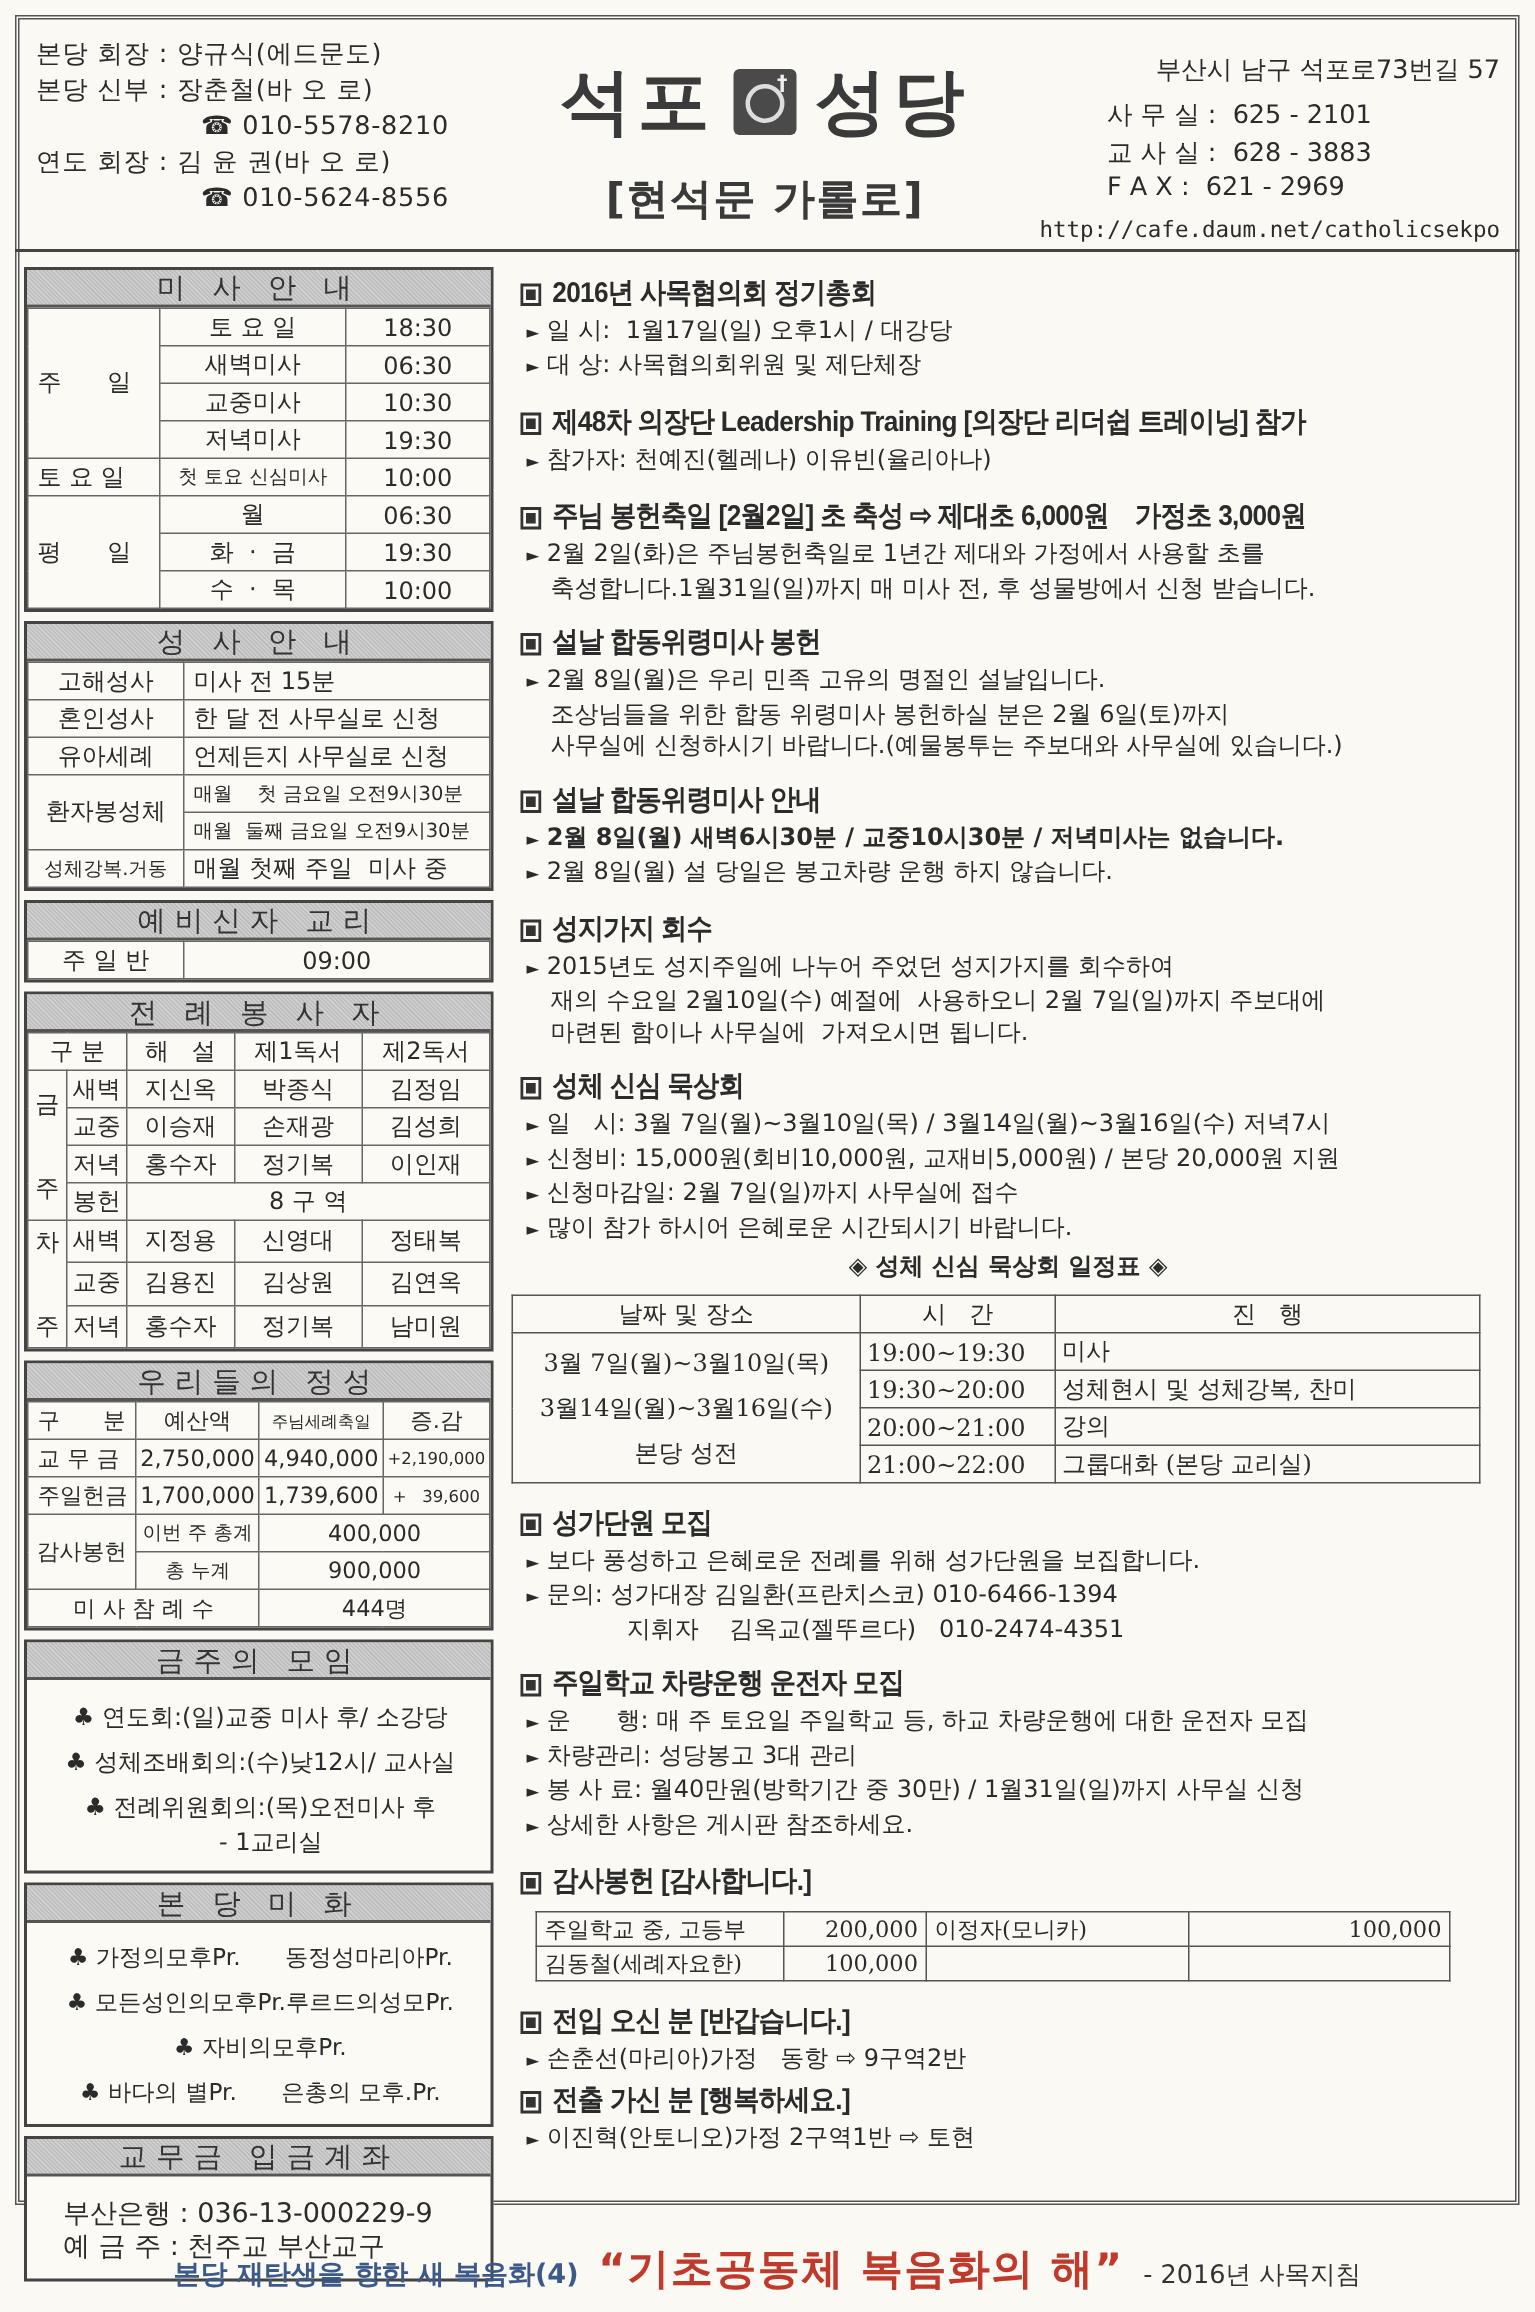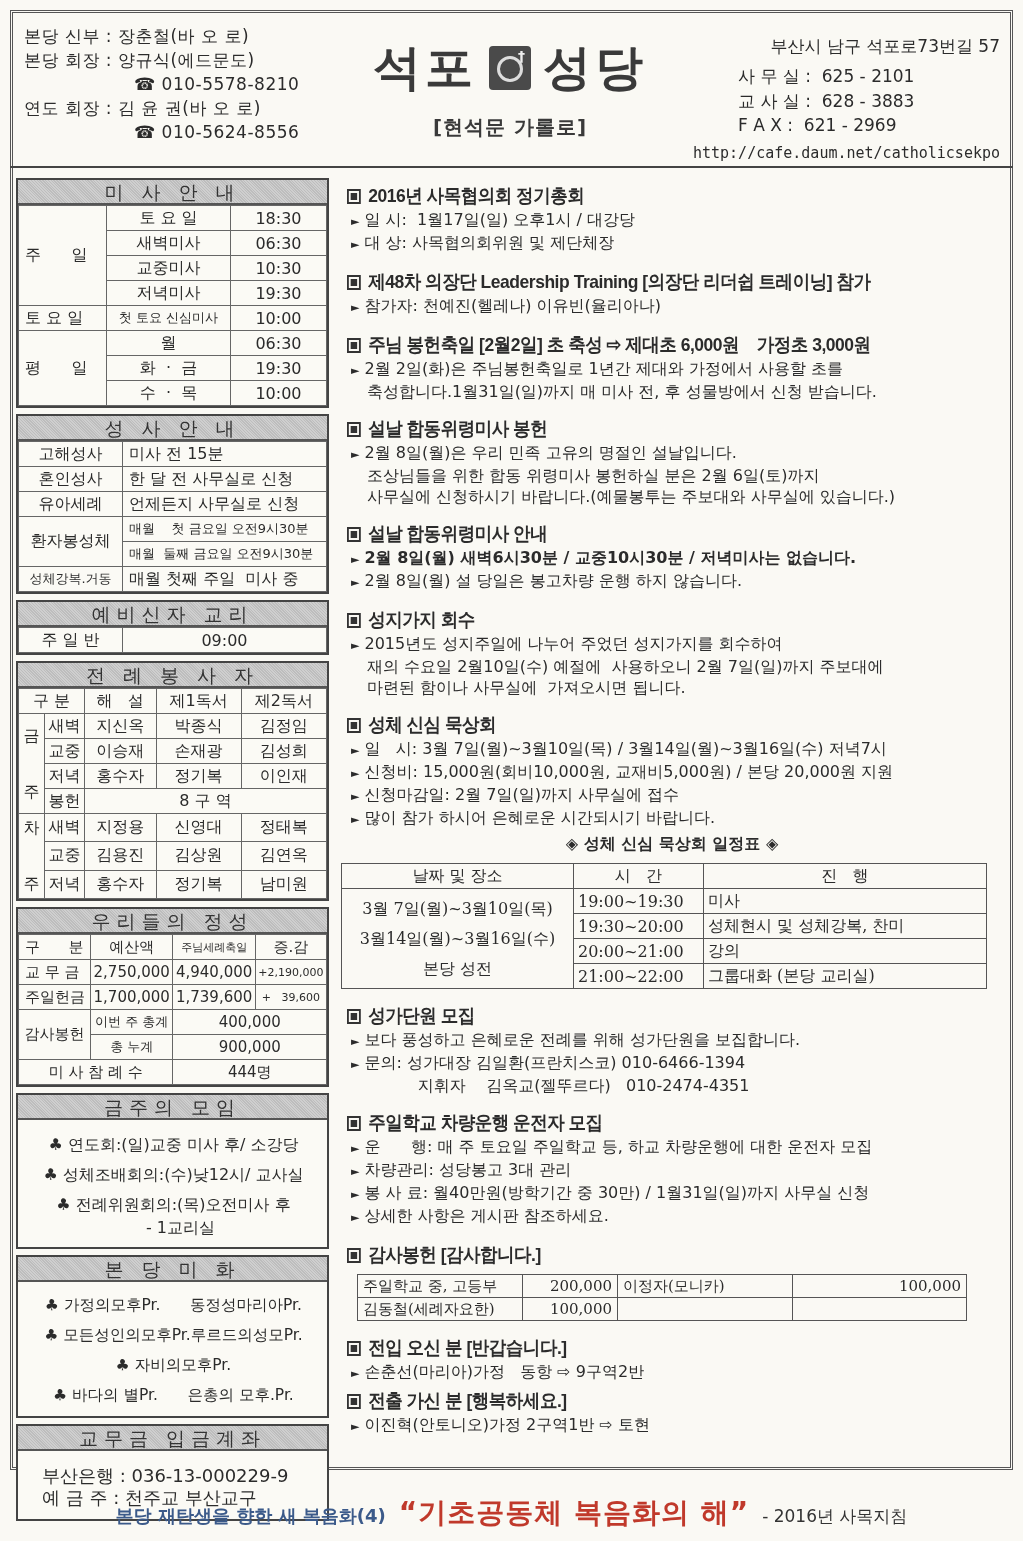--- a/index.html
+++ b/index.html
@@ -12,21 +12,21 @@
   .header { position: absolute; left: 10px; top: 10px; width: 1003px; height: 158px; border-bottom: 2px solid #444; }
   .hdr-left { position: absolute; left: 14px; top: 14px; font-size: 17px; line-height: 24px; letter-spacing: 0.5px; }
   .hdr-left .row { white-space: pre; height: 24px; }
   .hdr-left .tel { padding-left: 110px; }
   .hdr-center { position: absolute; left: 350px; top: 26px; width: 300px; text-align: center; }
   .title-row { display: flex; align-items: center; justify-content: center; gap: 12px; }
   .title-word { font-size: 48px; font-weight: bold; color: #3a3a3a; letter-spacing: 4px; font-family: "DejaVu Sans", sans-serif; }
   .logo { width: 42px; height: 44px; background: #4a4a4a; border-radius: 4px; position: relative; }
   .logo .ring { position: absolute; left: 8px; top: 10px; width: 26px; height: 26px; border: 3px solid #ddd; border-radius: 50%; }
   .logo .cross { position: absolute; right: 6px; top: 2px; color: #eee; font-size: 14px; font-weight: bold; }
-  .subtitle { font-size: 20px; font-weight: bold; color: #3a3a3a; margin-top: 14px; letter-spacing: 1px; }
+  .subtitle { font-size: 28px; font-weight: bold; color: #3a3a3a; margin-top: 14px; letter-spacing: 1px; }
   .hdr-right { position: absolute; left: 676px; top: 25px; width: 320px; font-size: 17px; }
   .hdr-right .addr { text-align: right; padding-right: 6px; height: 30px; }
   .hdr-right .phone { padding-left: 52px; height: 25px; white-space: pre; }
   .hdr-right .url { font-family: "DejaVu Sans Mono", monospace; font-size: 15px; text-align: right; padding-right: 6px; margin-top: 4px; }
 
   
   .left { position: absolute; left: 16px; top: 178px; width: 313px; }
   .box { border: 2px solid #444; margin-bottom: 6px; background: #fbfaf5; }
   .box-title { background: repeating-linear-gradient(45deg, #cfcfcf 0 1px, #bdbdbd 1px 2px); text-align: center; font-size: 19px; letter-spacing: 6px; height: 25px; line-height: 25px; border-bottom: 2px solid #555; color: #333; }
   table.grid { width: 100%; border-collapse: collapse; font-size: 16px; }
@@ -64,22 +64,22 @@
   .footer .f2 { color: #c0392b; font-size: 28px; font-weight: bold; margin: 0 8px; letter-spacing: 1px; }
   .footer .f3 { color: #333; font-size: 17px; }
 </style>
 </head>
 <body>
 
 <div class="frame"></div>
 
 <div class="header">
   <div class="hdr-left">
+    <div class="row"><span>본당 회장</span> : <span>양규식(에드문도)</span></div>
     <div class="row"><span>본당 신부</span> : <span>장춘철(바 오 로)</span></div>
-    <div class="row"><span>본당 회장</span> : <span>양규식(에드문도)</span></div>
     <div class="row tel">☎ 010-5578-8210</div>
     <div class="row"><span>연도 회장</span> : <span>김 윤 권(바 오 로)</span></div>
     <div class="row tel">☎ 010-5624-8556</div>
   </div>
   <div class="hdr-center">
     <div class="title-row">
       <span class="title-word">석포</span>
       <span class="logo">
           <span class="ring"></span>
           <span class="cross">†</span>

